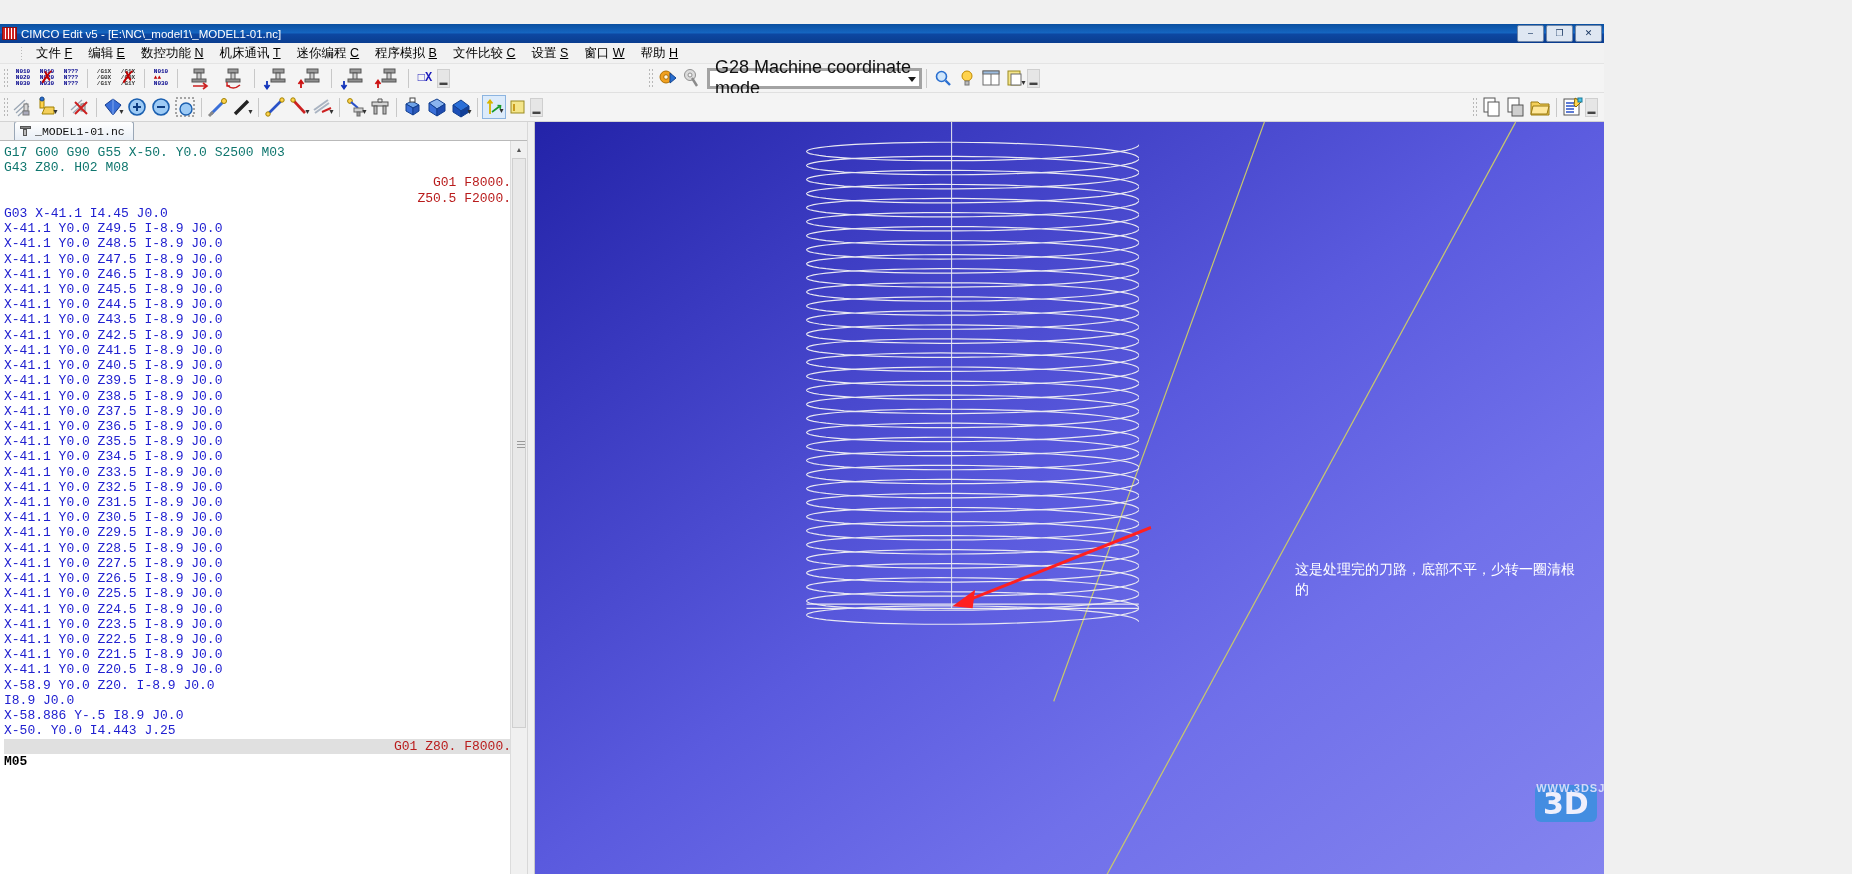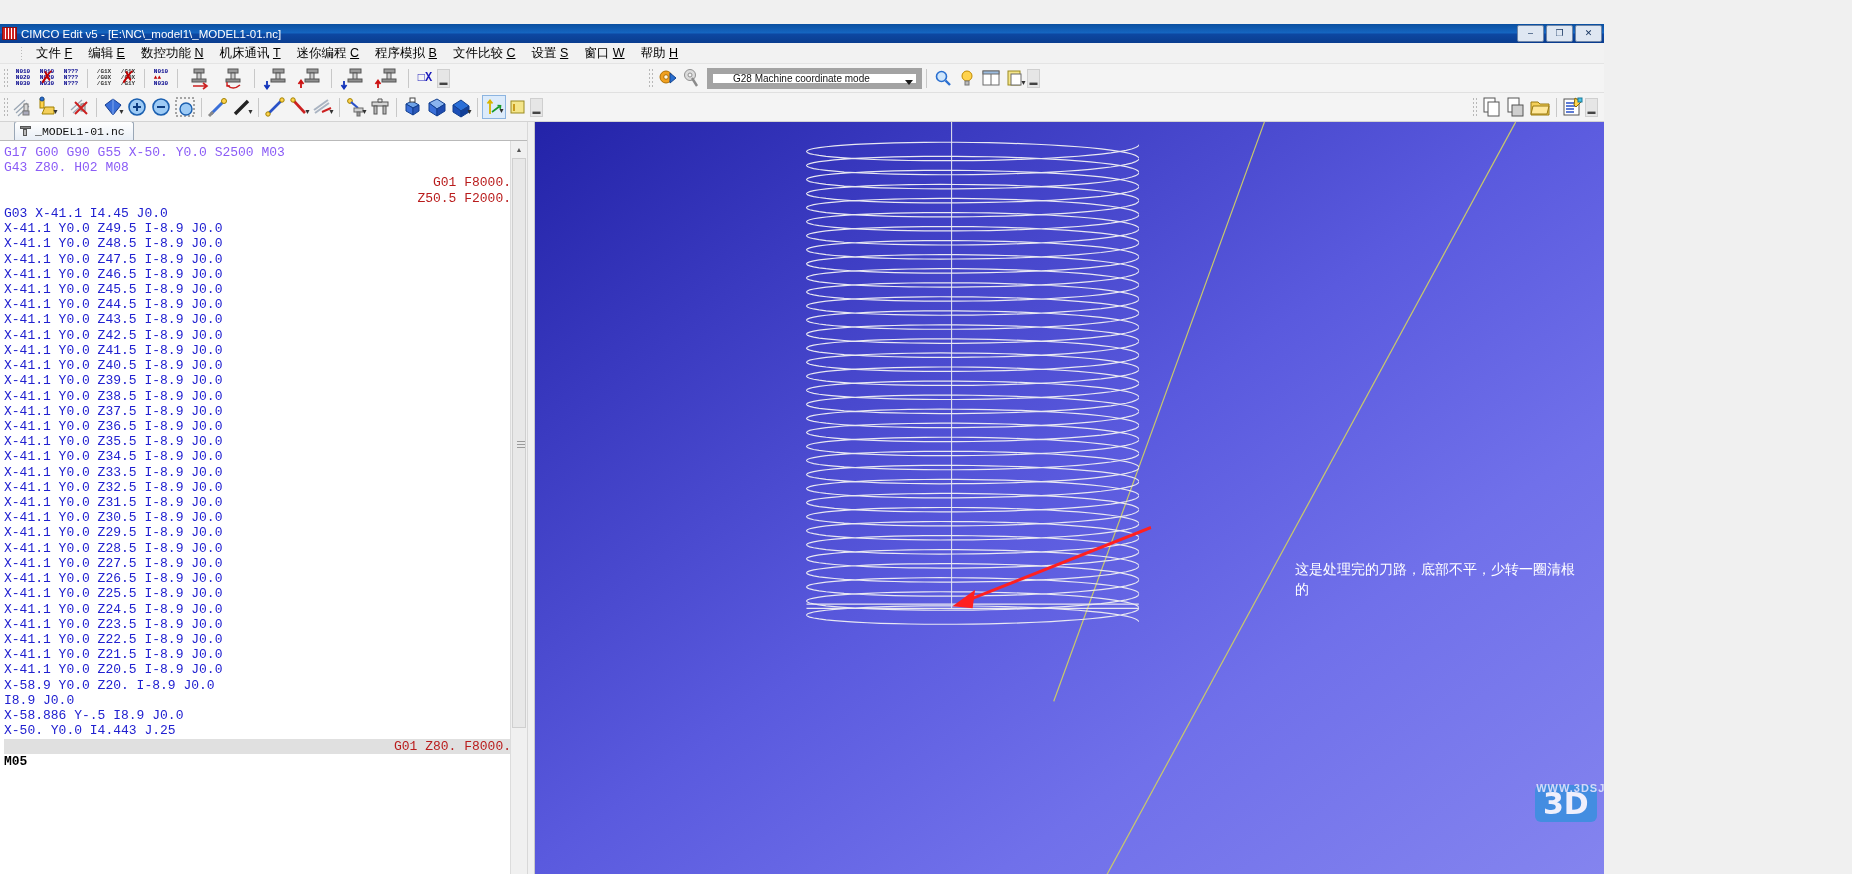--- a/index.html
+++ b/index.html
@@ -65,23 +65,23 @@
   
   .nc{font-family:"Liberation Mono","DejaVu Sans Mono",monospace;font-size:6px;
     line-height:6.2px;color:#00008b;font-weight:bold;text-align:left;}
   .redx{position:absolute;color:#c00000;font-size:17px;font-weight:bold;
     line-height:17px;left:5px;top:3px;}
   .slash{font-family:"Liberation Mono",monospace;font-size:6px;line-height:6.2px;
     color:#333;font-weight:bold;}
 
   
   .combo{
-    width:215px;height:21px;background:#fff;border:6px solid #a3a3a3;
-    display:flex;align-items:center;font-size:10px;color:#111;
-    padding-left:20px;box-sizing:border-box;position:relative;margin-left:3px;
+    width:215px;height:21px;background:#fff;border:3px solid #a3a3a3;
+    display:flex;align-items:center;font-size:18px;color:#111;
+    padding-left:5px;box-sizing:border-box;position:relative;margin-left:3px;
   }
   .combo .cb-arrow{position:absolute;right:3px;top:6px;width:0;height:0;
     border-left:4px solid transparent;border-right:4px solid transparent;
     border-top:5px solid #1a1a1a;}
 
   
   .body{flex:1 1 auto;display:flex;min-height:0;background:#fff;position:relative;border-radius:19px;}
 
   
   .editor{
@@ -102,21 +102,21 @@
   .tab .ticon::after{content:"";position:absolute;left:4px;top:4px;width:4px;height:7px;
     background:#bbb;border:1px solid #555;box-sizing:border-box;}
 
   .code{
     position:absolute;top:19px;left:0;right:16px;bottom:0;
     font-family:"Liberation Mono","DejaVu Sans Mono",monospace;
     font-size:13px;line-height:15.22px;padding:4px 0 0 4px;box-sizing:border-box;
     overflow:hidden;white-space:pre;
   }
   .cl{height:15.22px;}
-  .c-red{color:#8b5cf6;}
+  .c-red{color:#0f766e;}
   .c-green{color:#b91c1c;text-align:right;}
   .c-blue{color:#2020d0;}
   .c-black{color:#000;font-weight:bold;}
   .cl.hl{background:#e0e0e0;}
 
   
   .vscroll{position:absolute;top:19px;right:0;bottom:0;width:16px;background:#f0f0f0;
     border-left:1px solid #dcdcdc;}
   .vs-up,.vs-dn{position:absolute;left:0;width:16px;height:16px;background:#f0f0f0;
     display:flex;align-items:center;justify-content:center;font-size:7px;color:#555;}

